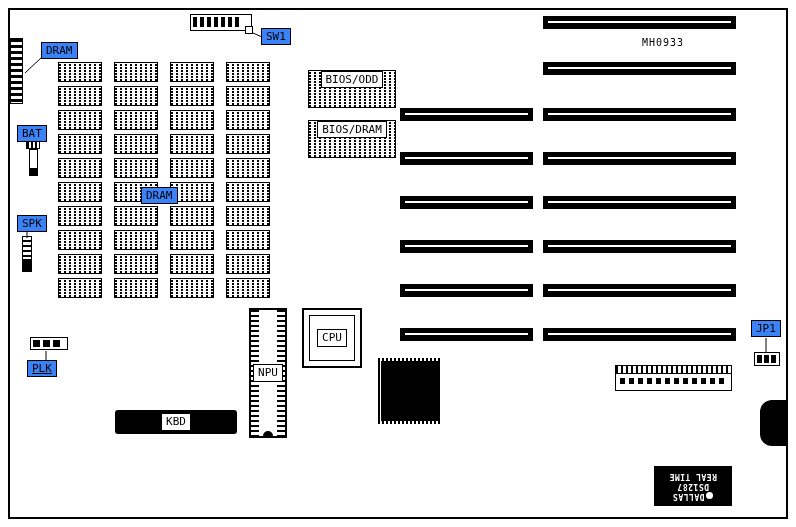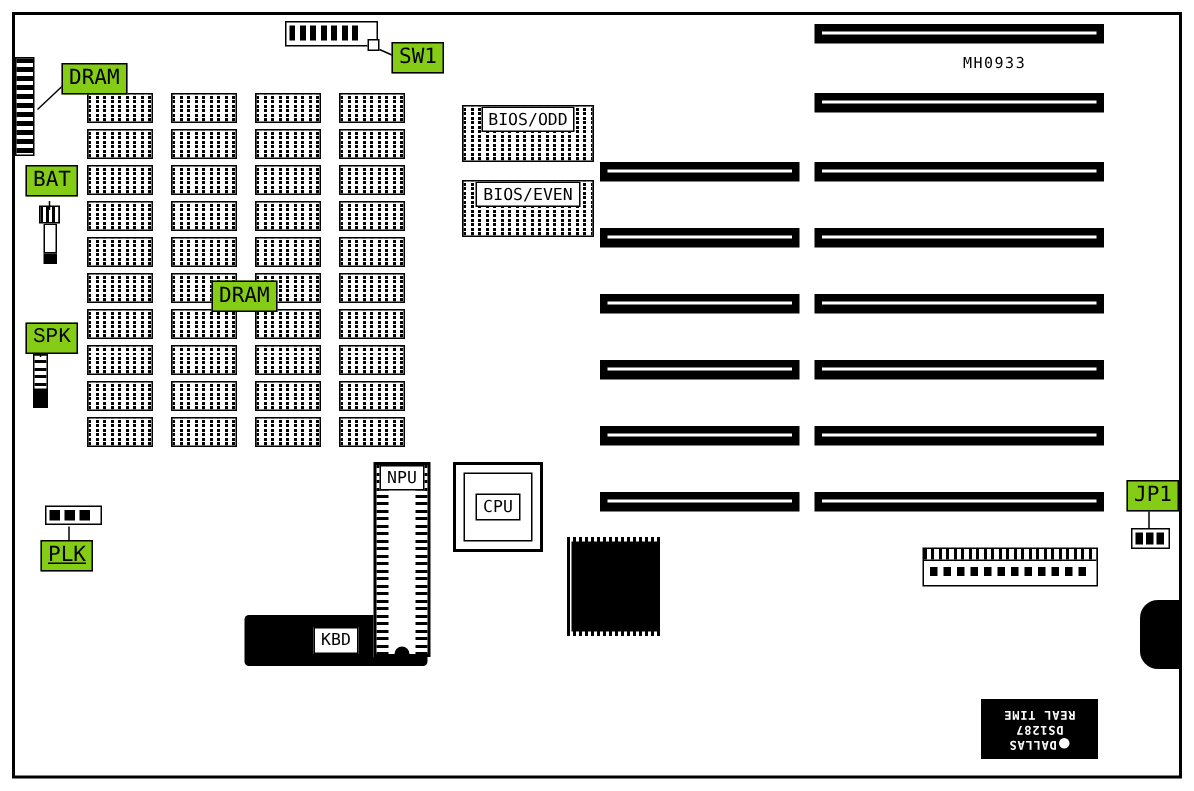--- a/index.html
+++ b/index.html
@@ -7,22 +7,22 @@
     width:796px;height:527px;position:relative;background:#fff;
     font-family:"DejaVu Sans Mono", monospace;color:#000;overflow:hidden;
   }
   .abs{position:absolute;}
   #board-outline{
     left:8px;top:8px;width:780px;height:511px;
     border:2px solid #000;box-sizing:border-box;
   }
   
   .lbl{
-    position:absolute;z-index:6;border:1px solid #000;background:#84cc16;
-    font-size:14px;line-height:1.2;padding:1px 4px;white-space:nowrap;
+    position:absolute;z-index:6;border:1px solid #000;background:#3b82f6;
+    font-size:11px;line-height:1.2;padding:1px 4px;white-space:nowrap;
   }
   .lbl-in{
     position:relative;z-index:2;border:1px solid #000;background:#fff;
     font-size:11px;line-height:1.2;padding:1px 4px;white-space:nowrap;
   }
   
   #jview-conn{
     left:10px;top:38px;width:13px;height:66px;border:1px solid #000;box-sizing:border-box;
     background:repeating-linear-gradient(180deg,#000 0 3px,#fff 3px 6px);
   }
@@ -33,22 +33,22 @@
   #bat-tip{left:29px;top:169px;width:9px;height:7px;background:#000;}
   
   #spk-body{left:22px;top:236px;width:10px;height:24px;border:1px solid #000;box-sizing:border-box;
     background:repeating-linear-gradient(180deg,#fff 0 3px,#000 3px 5px);}
   #spk-bottom{left:22px;top:260px;width:10px;height:12px;background:#000;}
   
   #plk-conn{left:30px;top:337px;width:38px;height:13px;border:1px solid #000;box-sizing:border-box;
     display:flex;gap:3px;padding:2px;}
   .plk-pin{width:7px;height:7px;background:#000;}
   
-  #kbd-block{left:115px;top:410px;width:122px;height:34px;background:#000;border-radius:3px;
-    display:flex;align-items:center;justify-content:center;margin-left:48px;}
+  #kbd-block{left:115px;top:410px;width:122px;height:24px;background:#000;border-radius:3px;
+    display:flex;align-items:center;justify-content:center;}
   
   #dram-grid{left:58px;top:62px;display:grid;grid-template-columns:repeat(4,44px);gap:4px 12px;}
   .dram-chip{
     width:44px;height:20px;border:1px solid #000;box-sizing:border-box;
     background-image:
       repeating-linear-gradient(180deg,#fff 0 1px,transparent 1px 3px),
       repeating-linear-gradient(90deg,#000 0 2px,#fff 2px 5px);
   }
   
   #sw1-block{left:190px;top:14px;width:62px;height:17px;border:1px solid #000;box-sizing:border-box;background:#fff;}
@@ -62,21 +62,21 @@
       repeating-linear-gradient(180deg,#fff 0 1px,transparent 1px 3px),
       repeating-linear-gradient(90deg,#000 0 2px,#fff 2px 5px);
     display:flex;align-items:flex-start;justify-content:center;
   }
   
   #cpu{left:302px;top:308px;width:60px;height:60px;border:2px solid #000;box-sizing:border-box;
     display:flex;align-items:center;justify-content:center;background:#fff;}
   #cpu::before{content:'';position:absolute;inset:5px;border:1px solid #000;}
   
   #npu{left:249px;top:308px;width:38px;height:130px;border:2px solid #000;box-sizing:border-box;
-    display:flex;align-items:flex-start;justify-content:center;
+    display:flex;align-items:center;justify-content:center;
     background-color:#fff;
     background-image:
       repeating-linear-gradient(180deg,#000 0 2px,#fff 2px 5px),
       repeating-linear-gradient(180deg,#000 0 2px,#fff 2px 5px);
     background-size:8px 100%,8px 100%;
     background-position:left top,right top;
     background-repeat:no-repeat,no-repeat;
   }
   #npu::after{content:'';position:absolute;bottom:-1px;left:50%;width:10px;height:6px;
     margin-left:-5px;background:#000;border-radius:5px 5px 0 0;}
@@ -120,26 +120,26 @@
   <line x1="253" y1="33" x2="262" y2="37" stroke="#000" stroke-width="1"></line>
   <line x1="33" y1="134" x2="33" y2="140" stroke="#000" stroke-width="1"></line>
   <line x1="27" y1="232" x2="27" y2="238" stroke="#000" stroke-width="1"></line>
   <line x1="46" y1="351" x2="46" y2="360" stroke="#000" stroke-width="1"></line>
   <line x1="766" y1="338" x2="766" y2="352" stroke="#000" stroke-width="1"></line>
 </svg>
 
 <div class="abs" id="jview-conn"></div>
 <div class="lbl" style="left:41px;top:42px;">DRAM</div>
 
-<div class="lbl" style="left:17px;top:110px;">BAT</div>
+<div class="lbl" style="left:17px;top:125px;">BAT</div>
 <div class="abs" id="bat-top"></div>
 <div class="abs" id="bat-body"></div>
 <div class="abs" id="bat-tip"></div>
 
-<div class="lbl" style="left:17px;top:215px;font-family:Liberation Mono, monospace;">SPK</div>
+<div class="lbl" style="left:17px;top:215px;">SPK</div>
 <div class="abs" id="spk-body"></div>
 <div class="abs" id="spk-bottom"></div>
 
 <div class="abs" id="plk-conn">
   <span class="plk-pin"></span>
   <span class="plk-pin"></span>
   <span class="plk-pin"></span>
 </div>
 <div class="lbl" style="left:27px;top:360px;text-decoration:underline;">PLK</div>
 
@@ -194,21 +194,21 @@
 <div class="abs" id="sw1-block">
   <div id="sw1-switches"></div>
 </div>
 <div class="abs" id="sw1-tab"></div>
 <div class="lbl" style="left:261px;top:28px;">SW1</div>
 
 <div class="bios-chip" style="top:70px;">
   <span class="lbl-in">BIOS/ODD</span>
 </div>
 <div class="bios-chip" style="top:120px;">
-  <span class="lbl-in">BIOS/EVEN</span>
+  <span class="lbl-in">BIOS/DRAM</span>
 </div>
 
 <div class="abs" id="cpu">
   <span class="lbl-in">CPU</span>
 </div>
 <div class="abs" id="npu">
   <span class="lbl-in">NPU</span>
 </div>
 <div class="abs" id="qfp"></div>
 

